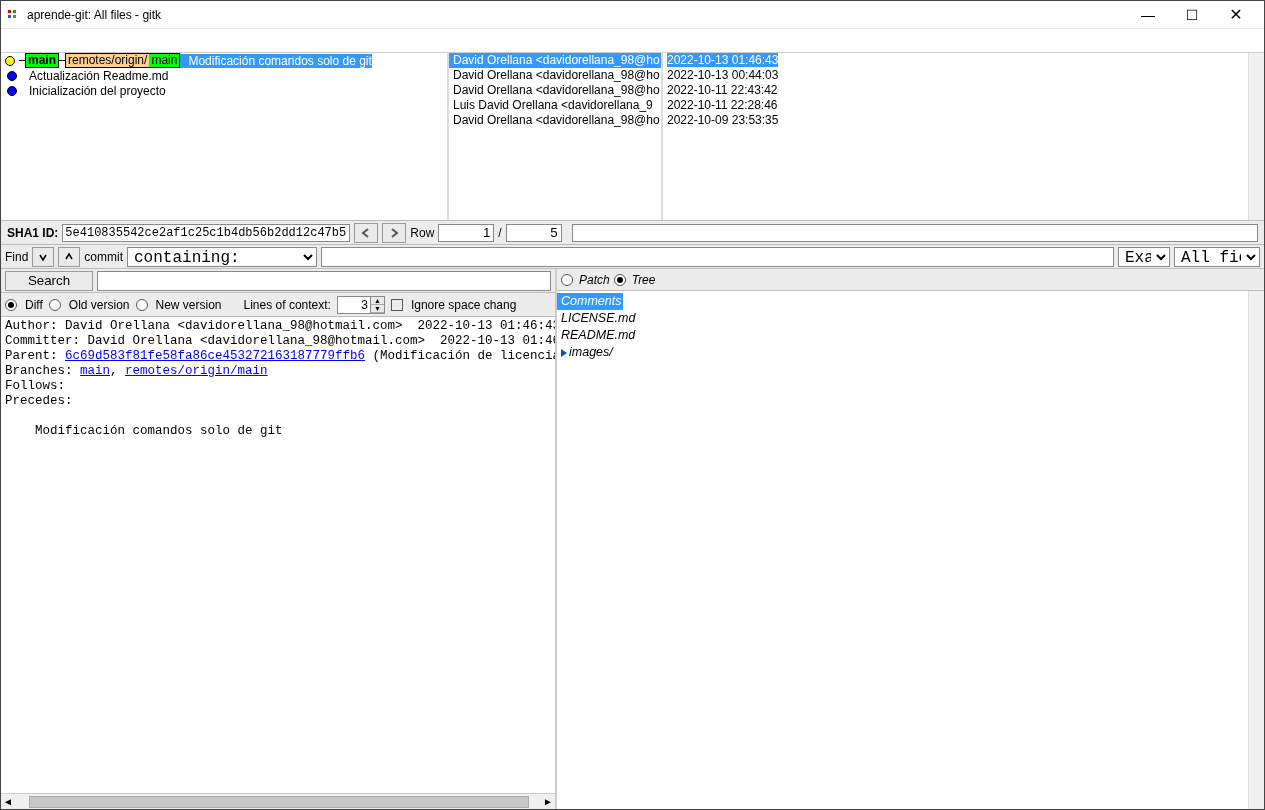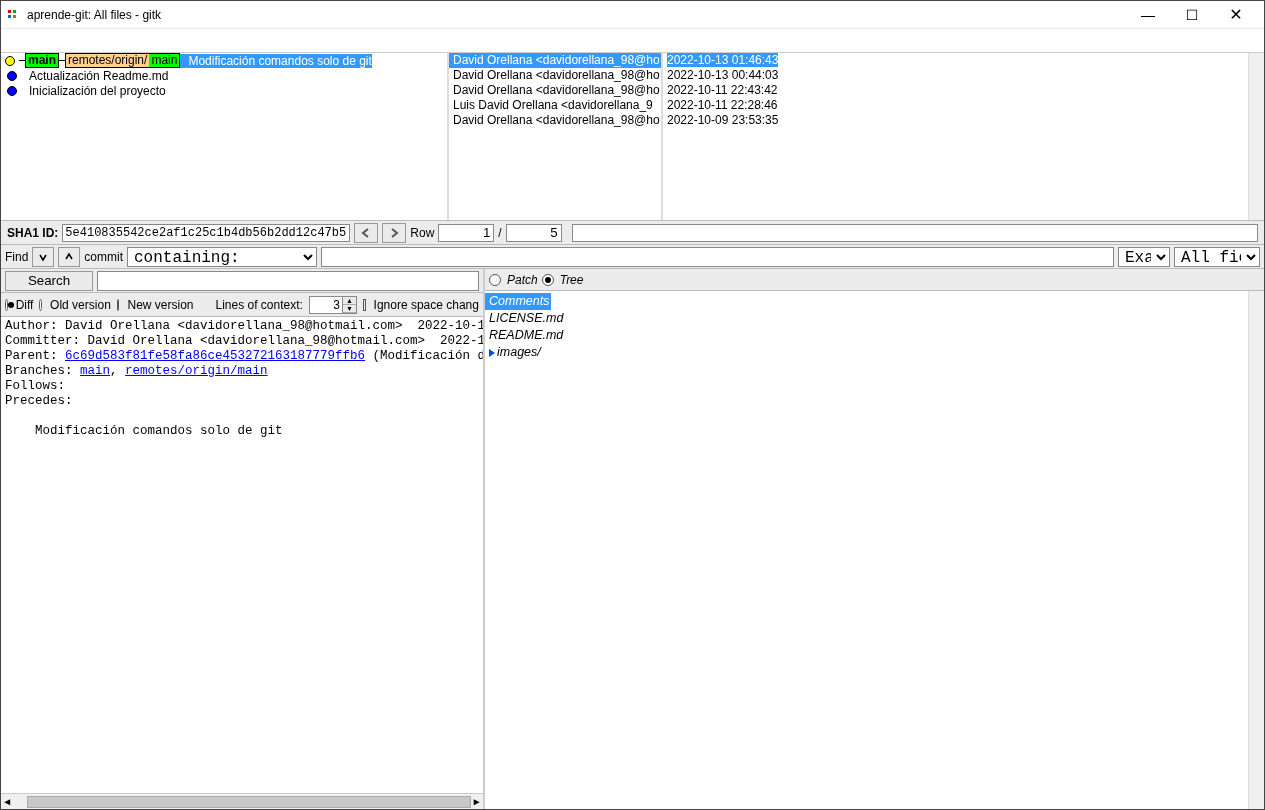--- a/index.html
+++ b/index.html
@@ -82,21 +82,21 @@
 .select-box.contain { width: 190px; }
 .find-input { flex: 1; height: 20px; border: 1px solid #888; background: #fff; }
 .select-exact { width: 52px; text-align: center; }
 .select-fields { width: 86px; }
 .lower-area {
   flex: 1;
   display: flex;
   overflow: hidden;
 }
 .left-lower {
-  width: 484px;
+  width: 556px;
   display: flex;
   flex-direction: column;
   border-right: 2px solid #ccc;
 }
 .right-lower {
   flex: 1;
   display: flex;
   flex-direction: column;
   font-style: italic;
 }

